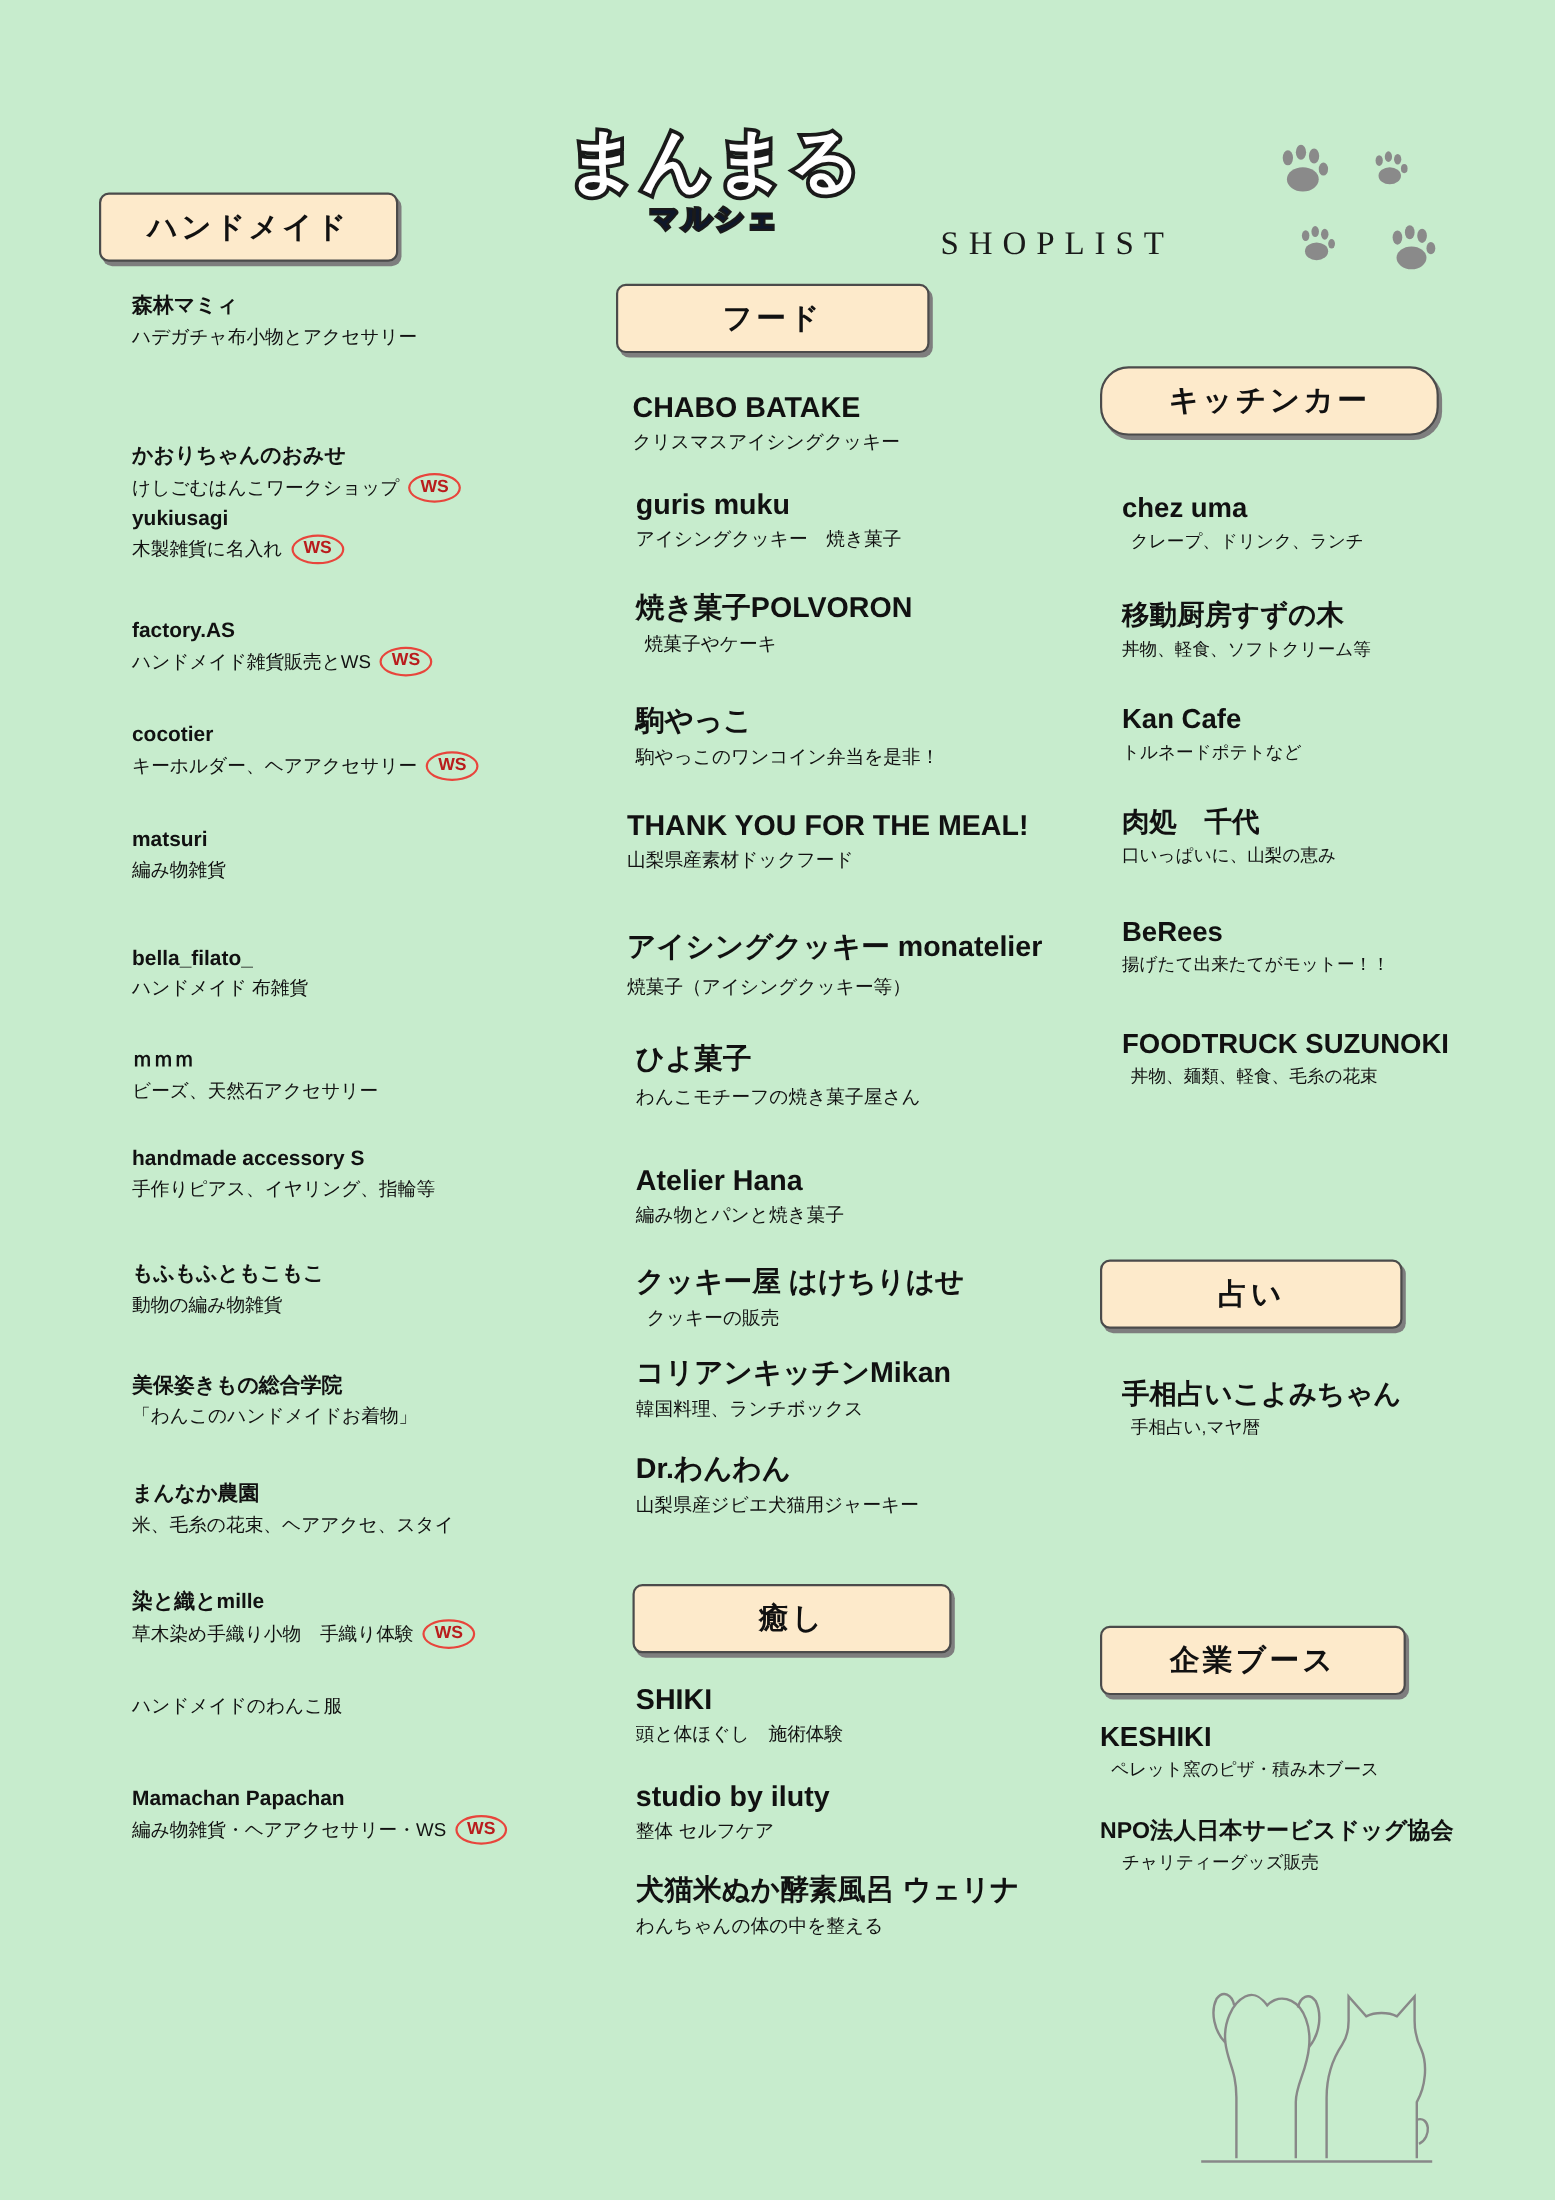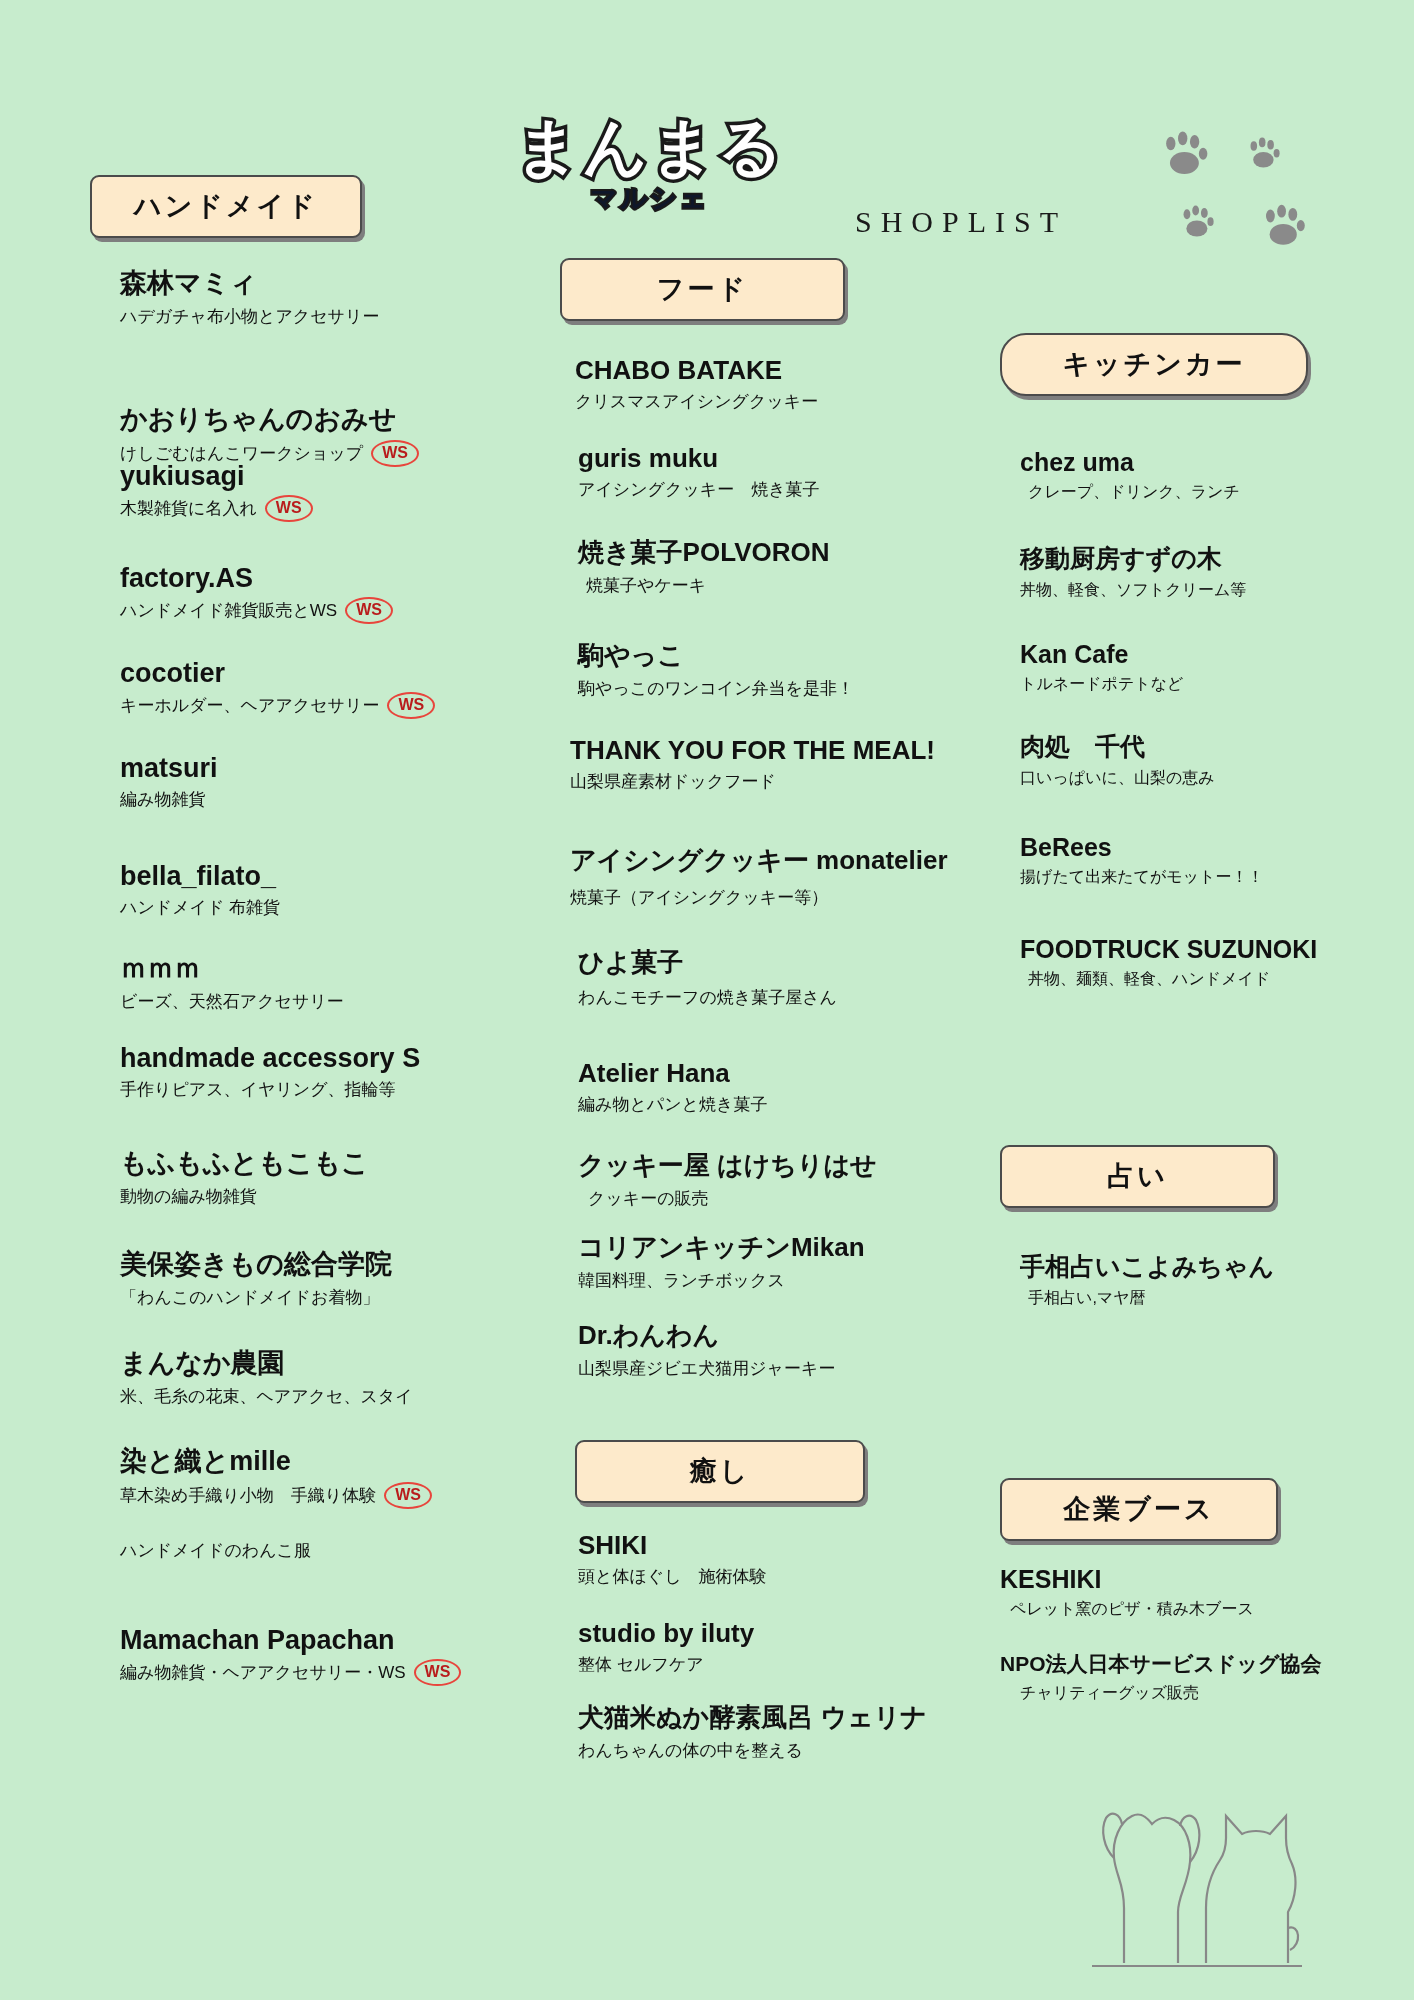--- a/index.html
+++ b/index.html
@@ -96,21 +96,21 @@
     font-weight: bold;
     padding: 2px 9px 3px 9px;
     margin-left: 8px;
     vertical-align: middle;
     letter-spacing: 0px;
     transform: translateY(-1px);
     font-family: "Liberation Sans", sans-serif;
   }
 
   
-  .col-hand .name { font-size: 27px; }
+  .col-hand .name { font-size: 19px; }
   .col-hand .desc { font-size: 17px; margin-top: 4px; }
   .col-food .name { font-size: 26px; }
   .col-food .desc { font-size: 17px; margin-top: 4px; }
   .col-right .name { font-size: 25px; }
   .col-right .desc { font-size: 16px; margin-top: 5px; }
 
   .dogcat { position: absolute; right: 110px; bottom: 28px; }
 </style>
 </head>
 <body>
@@ -318,21 +318,21 @@
   <div class="entry" style="left:1020px; top:730px;">
     <div class="name">肉処　千代</div>
     <div class="desc">口いっぱいに、山梨の恵み</div>
   </div>
   <div class="entry" style="left:1020px; top:833px;">
     <div class="name">BeRees</div>
     <div class="desc">揚げたて出来たてがモットー！！</div>
   </div>
   <div class="entry" style="left:1020px; top:935px;">
     <div class="name">FOODTRUCK SUZUNOKI</div>
-    <div class="desc" style="margin-left:8px;">丼物、麺類、軽食、ハンドメイド</div>
+    <div class="desc" style="margin-left:8px;">丼物、麺類、軽食、毛糸の花束</div>
   </div>
 </div>
 
 <div class="chip" style="left:1000px; top:1145px; width:275px;">占い</div>
 
 <div class="col-right">
   <div class="entry" style="left:1020px; top:1250px;">
     <div class="name">手相占いこよみちゃん</div>
     <div class="desc" style="margin-left:8px;">手相占い,マヤ暦</div>
   </div>

